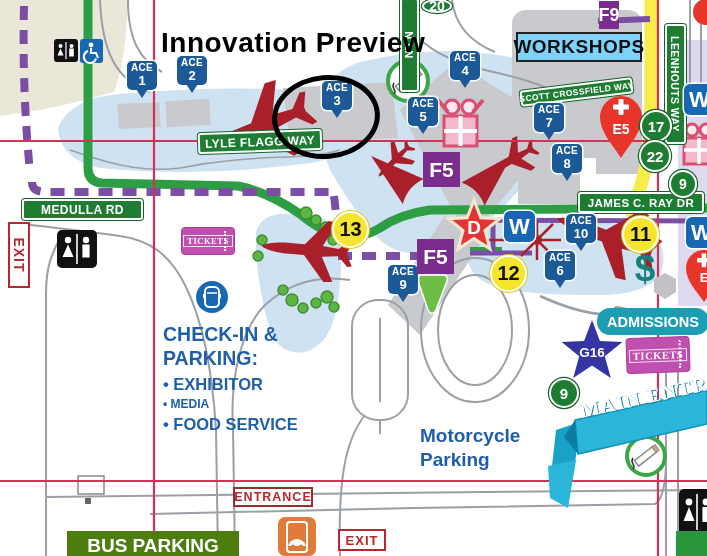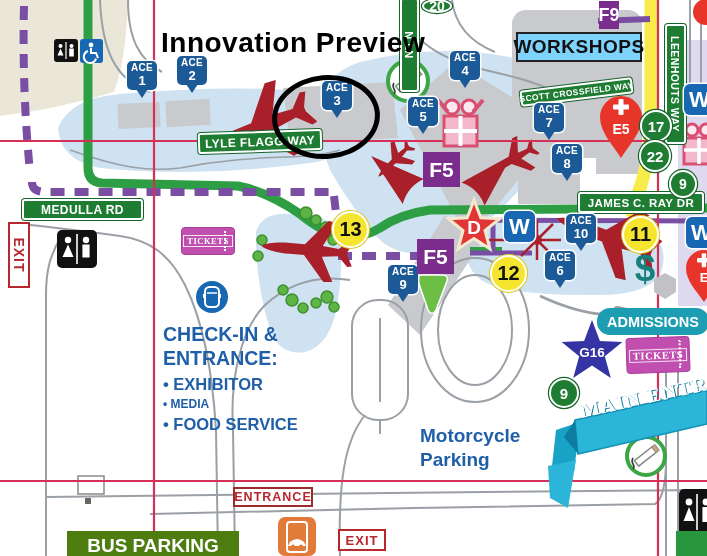--- a/index.html
+++ b/index.html
@@ -356,21 +356,21 @@
   <div class="abs" style="left:581px;top:400px;width:132px;transform:rotate(-12.5deg);transform-origin:0 50%;color:#fff;font-family:'Liberation Serif',serif;font-weight:bold;font-size:20px;letter-spacing:1.5px;text-shadow:1px 1px 0 #0e7c9c;z-index:7;white-space:nowrap;">MAIN ENTR</div>
 
   <div class="redbox rot90" style="left:30px;top:222px;width:66px;height:22px;font-size:14px;">EXIT</div>
   <div class="redbox" style="left:338px;top:529px;width:48px;height:22px;font-size:13px;">EXIT</div>
   <div class="redbox" style="left:233px;top:487px;width:80px;height:20px;font-size:12.5px;border-color:#9c2b2b;">ENTRANCE</div>
 
   <div class="abs" style="left:67px;top:531px;width:172px;height:25px;background:#4d7c0f;color:#fff;font-weight:800;font-size:19px;display:flex;align-items:flex-start;justify-content:center;padding-top:4px;box-sizing:border-box;z-index:7;">BUS PARKING</div>
 
   <div class="abs" style="left:163px;top:322px;z-index:7;">
     <div class="bluetext" style="font-size:19.5px;line-height:1.25;">CHECK-IN &amp;</div>
-    <div class="bluetext" style="font-size:19.5px;line-height:1.25;">ENTRANCE:</div>
+    <div class="bluetext" style="font-size:19.5px;line-height:1.25;">PARKING:</div>
     <div class="bluetext" style="font-size:16.5px;line-height:1.4;margin-top:2px;">• EXHIBITOR</div>
     <div class="bluetext" style="font-size:12px;line-height:1.4;">• MEDIA</div>
     <div class="bluetext" style="font-size:16.5px;line-height:1.4;">• FOOD SERVICE</div>
   </div>
 
   <div class="abs" style="left:420px;top:424px;z-index:7;">
     <div class="bluetext" style="font-size:19px;line-height:1.25;">Motorcycle</div>
     <div class="bluetext" style="font-size:19px;line-height:1.25;">Parking</div>
   </div>
 

